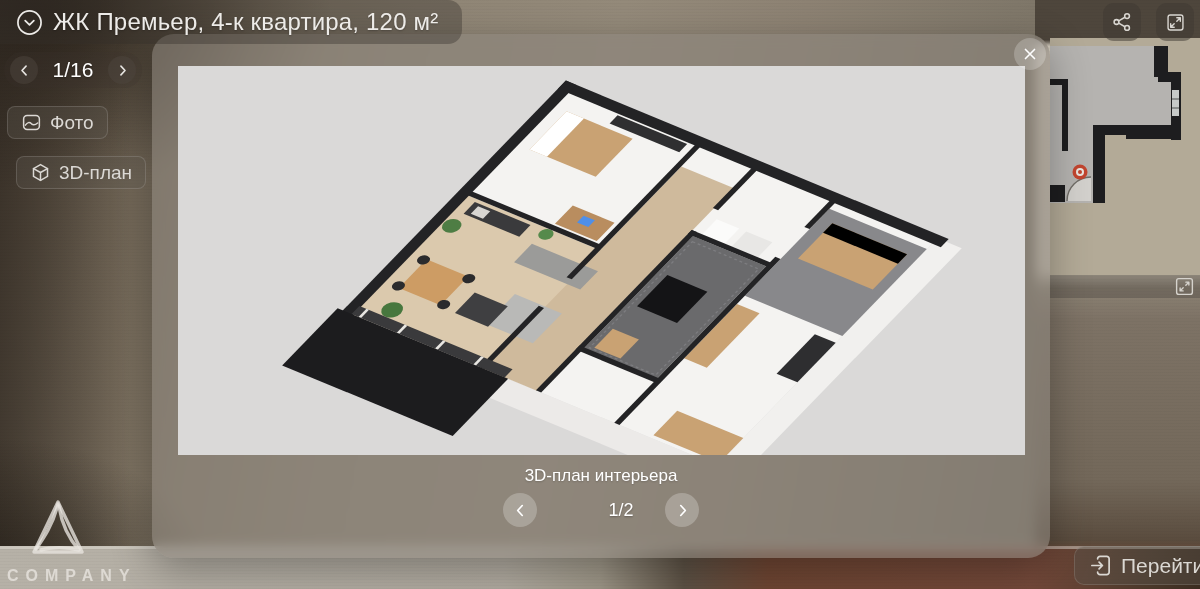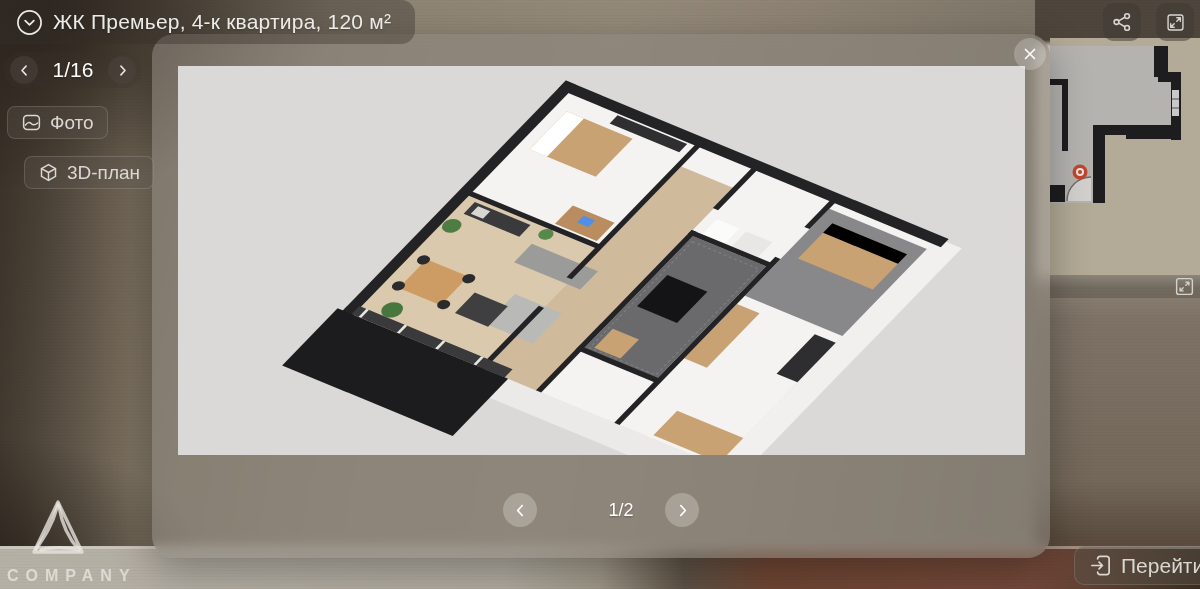--- a/index.html
+++ b/index.html
@@ -23,36 +23,36 @@
   .bg-texture { position:absolute; inset:0; opacity:.5;
     background:repeating-linear-gradient(0deg, rgba(0,0,0,.045) 0 1px, rgba(255,255,255,0) 1px 3px); }
 
   .icon { display:inline-block; line-height:0; }
   svg { display:block; }
 
   
   .header-pill { position:absolute; left:-14px; top:0; height:44px; z-index:60;
     display:flex; align-items:center; gap:10px; padding:0 24px 0 30px;
     background:rgba(52,47,42,.38); border-radius:14px; color:#edebe8; }
-  .header-pill .title { font-size:21px; letter-spacing:.2px; white-space:nowrap; text-shadow:0 1px 2px rgba(0,0,0,.25); }
+  .header-pill .title { font-size:24px; letter-spacing:.2px; white-space:nowrap; text-shadow:0 1px 2px rgba(0,0,0,.25); }
 
   
   .gallery-pager { position:absolute; left:4px; top:52px; z-index:60; height:36px;
     display:flex; align-items:center; gap:9px; padding:0 6px;
     background:rgba(58,52,46,.22); border-radius:20px; }
   .nav-circle { width:28px; height:28px; border-radius:50%; border:none; cursor:pointer;
     background:rgba(78,70,62,.5); color:#e6e4e0; display:flex; align-items:center; justify-content:center; }
   .pager-text { color:#ffffff; font-size:21px; min-width:52px; text-align:center; text-shadow:0 1px 2px rgba(0,0,0,.3); }
 
   
   .view-btn { position:absolute; z-index:60; display:flex; align-items:center; gap:8px;
     height:33px; padding:0 13px; border:1px solid rgba(255,255,255,.14); border-radius:8px;
     background:rgba(95,87,78,.34); color:#dbd8d4; font-size:19px; cursor:pointer; }
   .btn-photo { left:7px; top:106px; }
-  .btn-plan3d { left:24px; top:156px; }
+  .btn-plan3d { left:16px; top:156px; }
 
   
   .sq-btn { position:absolute; z-index:60; width:38px; height:38px; border:none; border-radius:11px;
     background:rgba(62,56,49,.5); color:#d9d6d1; display:flex; align-items:center; justify-content:center; cursor:pointer; }
   .btn-share { left:1103px; top:3px; }
   .btn-fullscreen { left:1156px; top:3px; }
 
   
   .minimap { position:absolute; left:1050px; top:38px; width:150px; height:237px; z-index:20; cursor:pointer; }
   .minimap-bar { position:absolute; left:1050px; top:275px; width:150px; height:23px; z-index:20;
@@ -213,20 +213,21 @@
         <rect x="0" y="316" width="176" height="12" fill="#3a3a3c"></rect>
         <rect x="8" y="316" width="3" height="12" fill="#e8e6e2"></rect>
         <rect x="52" y="316" width="3" height="12" fill="#e8e6e2"></rect>
         <rect x="96" y="316" width="3" height="12" fill="#e8e6e2"></rect>
         <rect x="140" y="316" width="3" height="12" fill="#e8e6e2"></rect>
         <rect x="-16" y="328" width="196" height="84" fill="#1c1c1e"></rect>
       </g>
     </svg>
   </div>
 
+  <div class="modal-caption">3D-план интерьера</div>
 
   <div class="modal-pager">
     <button class="nav-circle">
       <span class="icon">
         <svg viewBox="0 0 24 24" width="17" height="17" fill="none" stroke="currentColor" stroke-width="2.4" stroke-linecap="round" stroke-linejoin="round">
             <path d="M14.5 5 L8 12 L14.5 19"></path>
           </svg>
       </span>
     </button>
     <span class="pager-text">1/2</span>

